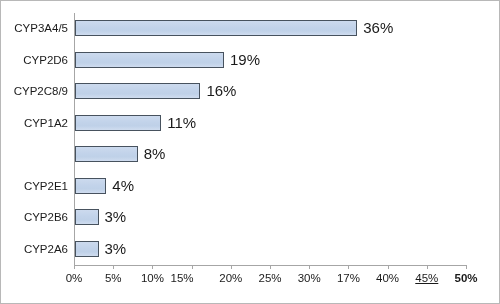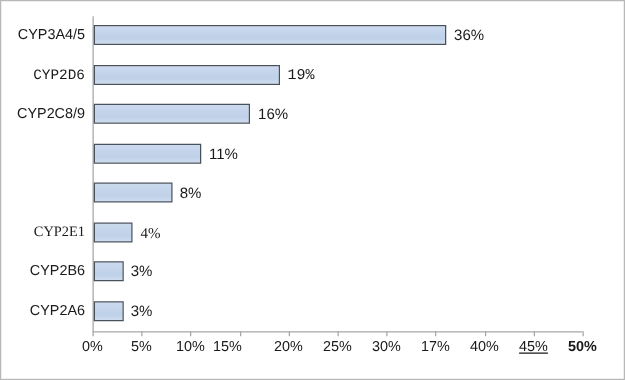--- a/index.html
+++ b/index.html
@@ -83,21 +83,21 @@
                 #cfdcef 100%);
   }
 
   .bar-value {
     position: absolute;
     top: 7px;
     height: 16px;
     line-height: 16px;
     margin-left: 6px;
     white-space: nowrap;
-    font-size: 12px;
+    font-size: 15px;
     color: #1a1a1a;
   }
 
   
   .x-tick {
     position: absolute;
     top: 252px;
     width: 1px;
     height: 4px;
     background: #a6a6a6;
@@ -123,39 +123,40 @@
 
     <div id="value-axis-line"></div>
     <div id="category-axis-line"></div>
 
     <div id="bars-container">
         <div class="bar-row" style="top: 0px;">
           <div class="cat-label">CYP3A4/5</div>
           <div class="bar" style="width: 282.24px;"></div>
           <div class="bar-value" style="left: 283.24px;">36%</div>
         </div>
-        <div class="bar-row" style="top: 31.5px; font-family: Liberation Mono, monospace;">
+        <div class="bar-row" style="top: 31.5px;">
           <div class="cat-label">CYP2D6</div>
           <div class="bar" style="width: 148.96px;"></div>
           <div class="bar-value" style="left: 149.96px;">19%</div>
         </div>
         <div class="bar-row" style="top: 63px;">
           <div class="cat-label">CYP2C8/9</div>
           <div class="bar" style="width: 125.44px;"></div>
           <div class="bar-value" style="left: 126.44px;">16%</div>
         </div>
         <div class="bar-row" style="top: 94.5px;">
+          <div class="cat-label">CYP1A2</div>
           <div class="bar" style="width: 86.24px;"></div>
           <div class="bar-value" style="left: 87.24px;">11%</div>
         </div>
         <div class="bar-row" style="top: 126px;">
           <div class="bar" style="width: 62.72px;"></div>
           <div class="bar-value" style="left: 63.72px;">8%</div>
         </div>
-        <div class="bar-row" style="top: 157.5px; font-family: Liberation Serif, serif;">
+        <div class="bar-row" style="top: 157.5px;">
           <div class="cat-label">CYP2E1</div>
           <div class="bar" style="width: 31.36px;"></div>
           <div class="bar-value" style="left: 32.36px;">4%</div>
         </div>
         <div class="bar-row" style="top: 189px; text-align: right;">
           <div class="cat-label">CYP2B6</div>
           <div class="bar" style="width: 23.52px;"></div>
           <div class="bar-value" style="left: 24.52px;">3%</div>
         </div>
         <div class="bar-row" style="top: 220.5px;">

